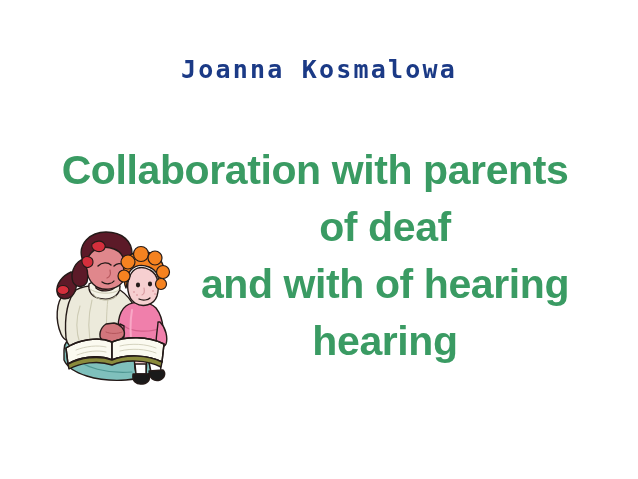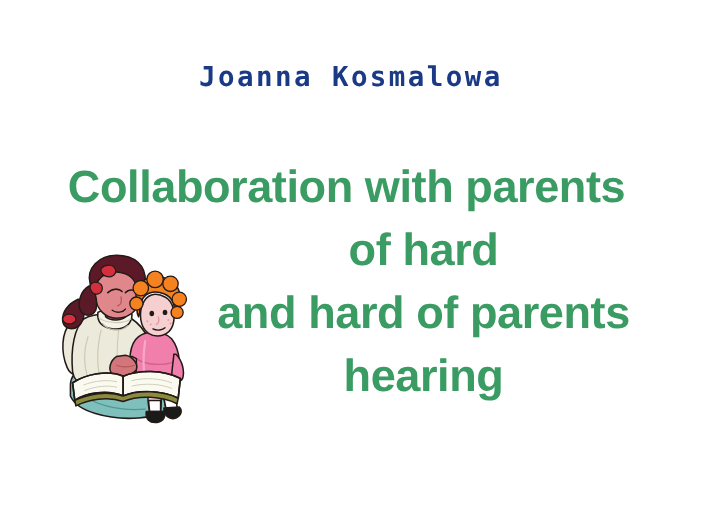--- a/index.html
+++ b/index.html
@@ -79,22 +79,22 @@
 </style>
 </head>
 <body>
 
 <div id="slide">
 
   <div id="author-line">Joanna Kosmalowa</div>
 
   <div id="title-block">
     <span class="title-line full">Collaboration with parents</span>
-    <span class="title-line indented">of hard</span>
-    <span class="title-line indented">and hard of parents</span>
+    <span class="title-line indented">of deaf</span>
+    <span class="title-line indented">and with of hearing</span>
     <span class="title-line indented">hearing</span>
   </div>
 
   <div id="illustration">
     <svg viewBox="0 0 136 164" xmlns="http://www.w3.org/2000/svg">
       <g stroke="#241a18" stroke-width="1.4" stroke-linejoin="round" stroke-linecap="round">
 
         <path d="M16 122 C16 108, 34 100, 58 100 C86 100, 108 106, 112 122
                  C116 137, 104 150, 78 152 C50 154, 22 146, 16 132 Z" fill="#7fc0bc"></path>
         <path d="M24 128 C36 140, 60 146, 84 144" fill="none" stroke="#4f9793" stroke-width="1.2"></path>

